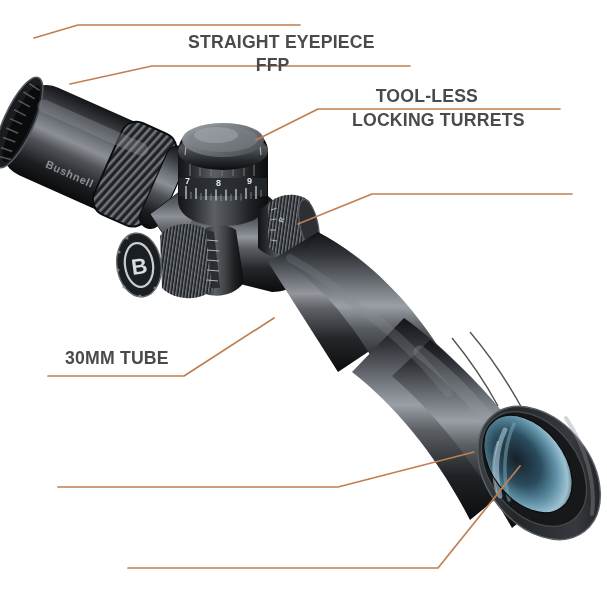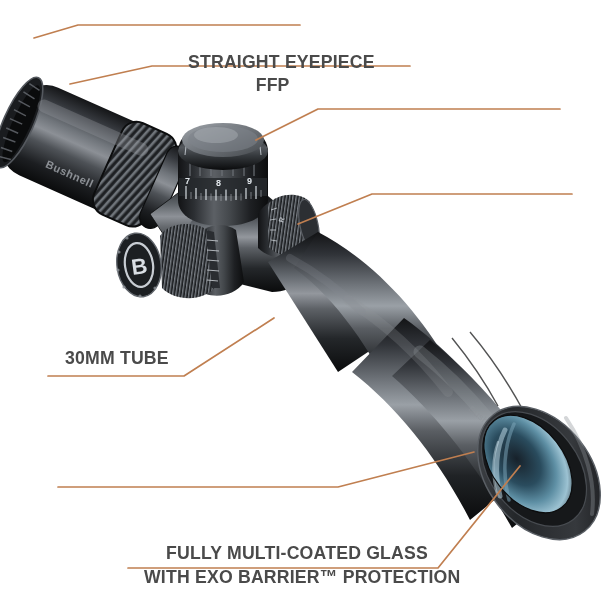--- a/index.html
+++ b/index.html
@@ -287,30 +287,30 @@
 
       <path d="M48 376 L184 376 L274 318"></path>
 
       <path d="M58 487 L338 487 L474 452"></path>
 
       <path d="M128 568 L438 568 L520 466"></path>
     </g>
   </svg>
 
 
-  <div class="callout al-left" style="left:188px; top:52px;">
+  <div class="callout al-left" style="left:188px; top:32px;">
     <div class="line1" style="font-size:19px;">STRAIGHT EYEPIECE</div>
     <div class="line2" style="font-size:19px; text-align:center; width:182px; margin-top:4px;">FFP</div>
   </div>
 
+  <div class="callout al-left" style="left:352px; top:86px;">
+    <div class="line1" style="font-size:19px; text-align:center; width:161px;">TOOL-LESS</div>
+    <div class="line2" style="font-size:19px; margin-top:5px;">LOCKING TURRETS</div>
+  </div>
 
 
   <div class="callout al-left" style="left:65px;  top:348px;">
     <div class="line1" style="font-size:19px;">30MM TUBE</div>
   </div>
 
 
-  <div class="callout al-left" style="left:166px; top:543px;">
-    <div class="line1" style="font-size:19px;">FULLY MULTI-COATED GLASS</div>
-    <div class="line2" style="font-size:19px; margin-top:5px; margin-left:-22px;">WITH EXO BARRIER™ PROTECTION</div>
-  </div>
 
 </div>
 
 </body></html>

